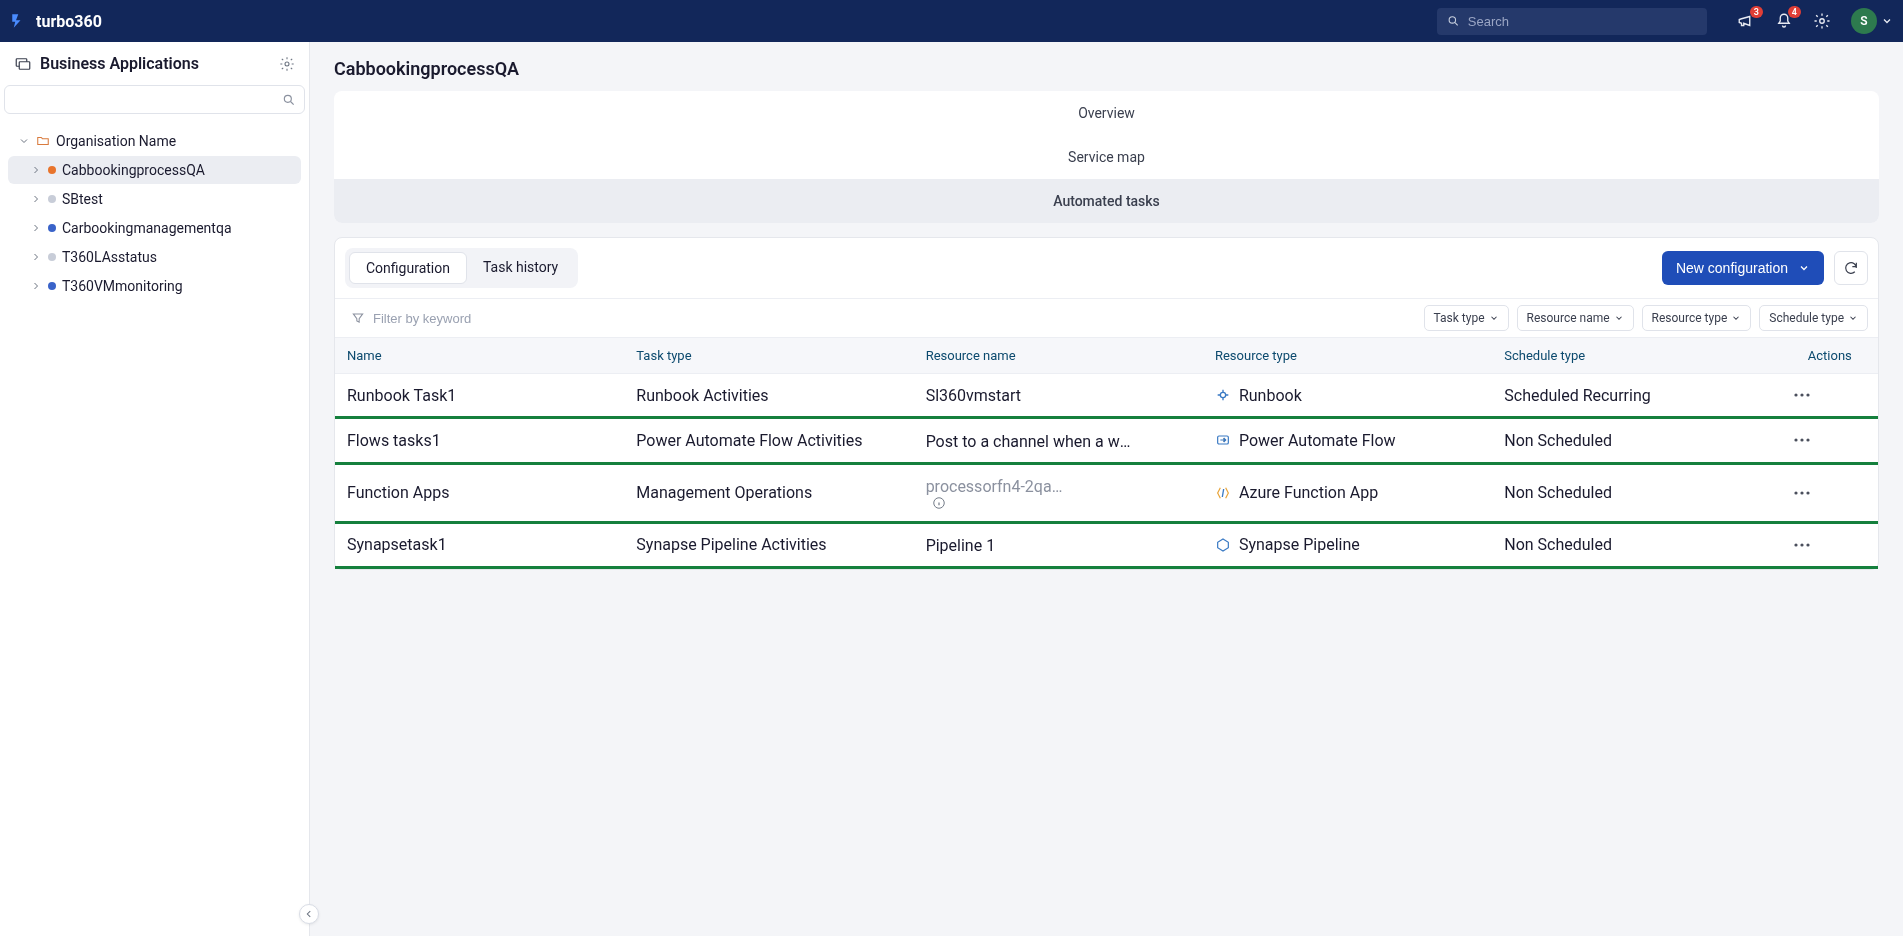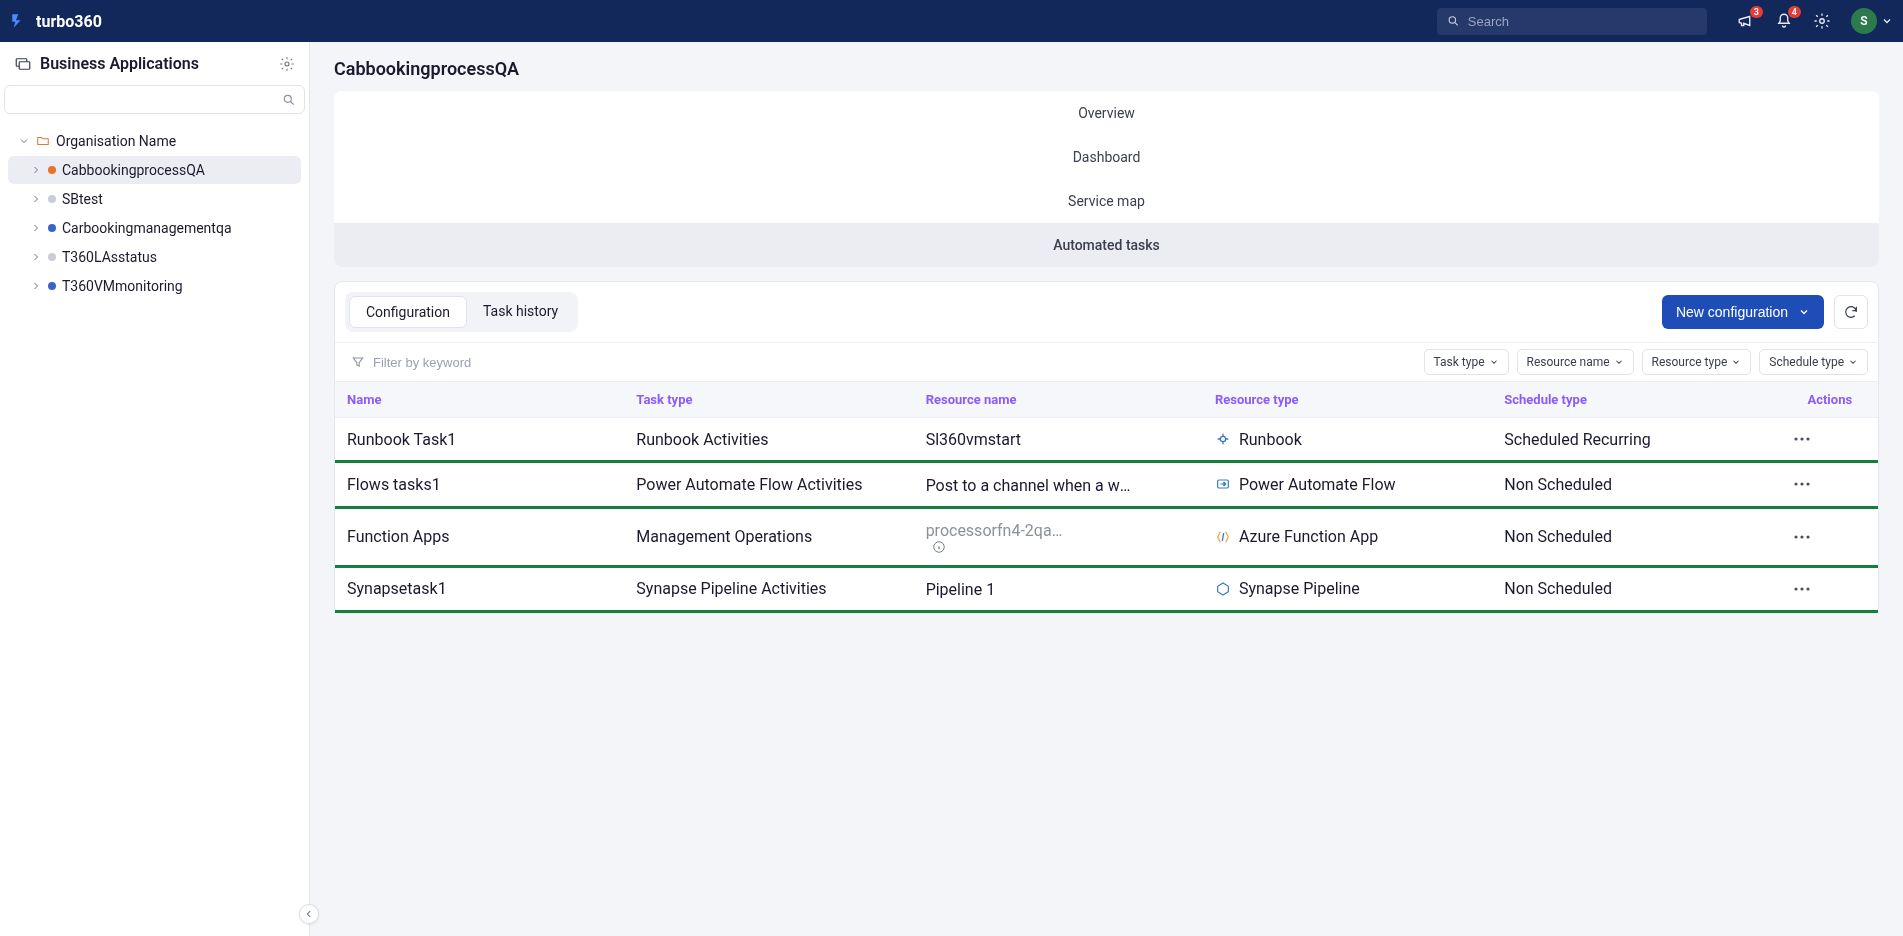--- a/index.html
+++ b/index.html
@@ -54,21 +54,21 @@
 .btn-primary { background: #1f4db8; color: #fff; border: none; border-radius: 6px; padding: 9px 14px; font-size: 14px; font-weight: 500; cursor: pointer; display: flex; align-items: center; gap: 10px; }
 .btn-icon { width: 34px; height: 34px; border: 1px solid #e0e3ea; border-radius: 6px; background: #fff; display: flex; align-items: center; justify-content: center; cursor: pointer; }
 
 .filter-row { display: flex; align-items: center; border-top: 1px solid #eceef3; padding: 6px 10px; gap: 8px; }
 .filter-input-wrap { display: flex; align-items: center; gap: 8px; flex: 1; padding: 4px 6px; }
 .filter-input-wrap input { border: none; outline: none; font-size: 13px; flex: 1; }
 .filter-input-wrap input::placeholder { color: #9aa1b1; }
 .filter-chip { border: 1px solid #e0e3ea; border-radius: 5px; padding: 5px 9px; font-size: 12px; display: flex; align-items: center; gap: 4px; cursor: pointer; color: #3a3f4e; }
 
 table.data { width: 100%; border-collapse: collapse; }
-table.data th { text-align: left; font-weight: 700; font-size: 13px; padding: 10px 12px; background: #f6f7fa; border-top: 1px solid #eceef3; border-bottom: 1px solid #eceef3; color: #8b5cf6; }
+table.data th { text-align: left; font-weight: 400; font-size: 13px; padding: 10px 12px; background: #f6f7fa; border-top: 1px solid #eceef3; border-bottom: 1px solid #eceef3; color: #0c4a6e; }
 table.data td { padding: 11px 12px; font-size: 16px; border-bottom: 3px solid #15803d; vertical-align: middle; }
 .res-cell { display: flex; align-items: center; gap: 8px; }
 .res-icon { width: 16px; height: 16px; flex-shrink: 0; }
 .muted { color: #8b919f; }
 .info-icon { width: 14px; height: 14px; color: #6b7380; margin-left: 6px; }
 .row-actions { text-align: center; cursor: pointer; color: #4a4f5c; }
 .truncate { white-space: nowrap; overflow: hidden; text-overflow: ellipsis; max-width: 210px; display: inline-block; vertical-align: middle; }
 
 svg { display: block; }
 </style>
@@ -194,21 +194,20 @@
           <path fill="none" stroke="#6b7380" stroke-width="2.5" d="M15 5l-7 7 7 7"></path>
         </svg>
     </div>
   </div>
 
   <div class="main">
     <div class="breadcrumb-title">CabbookingprocessQA</div>
 
     <div class="tabs" id="nav-tabs">
         <div class="tab">Overview</div>
-        <div class="tab">Dashboard</div>
         <div class="tab">Service map</div>
         <div class="tab active">Automated tasks</div>
       </div>
 
     <div class="panel">
       <div class="panel-toolbar">
         <div class="pill-group" id="subtabs">
             <div class="pill active">Configuration</div>
             <div class="pill">Task history</div>
           </div>

